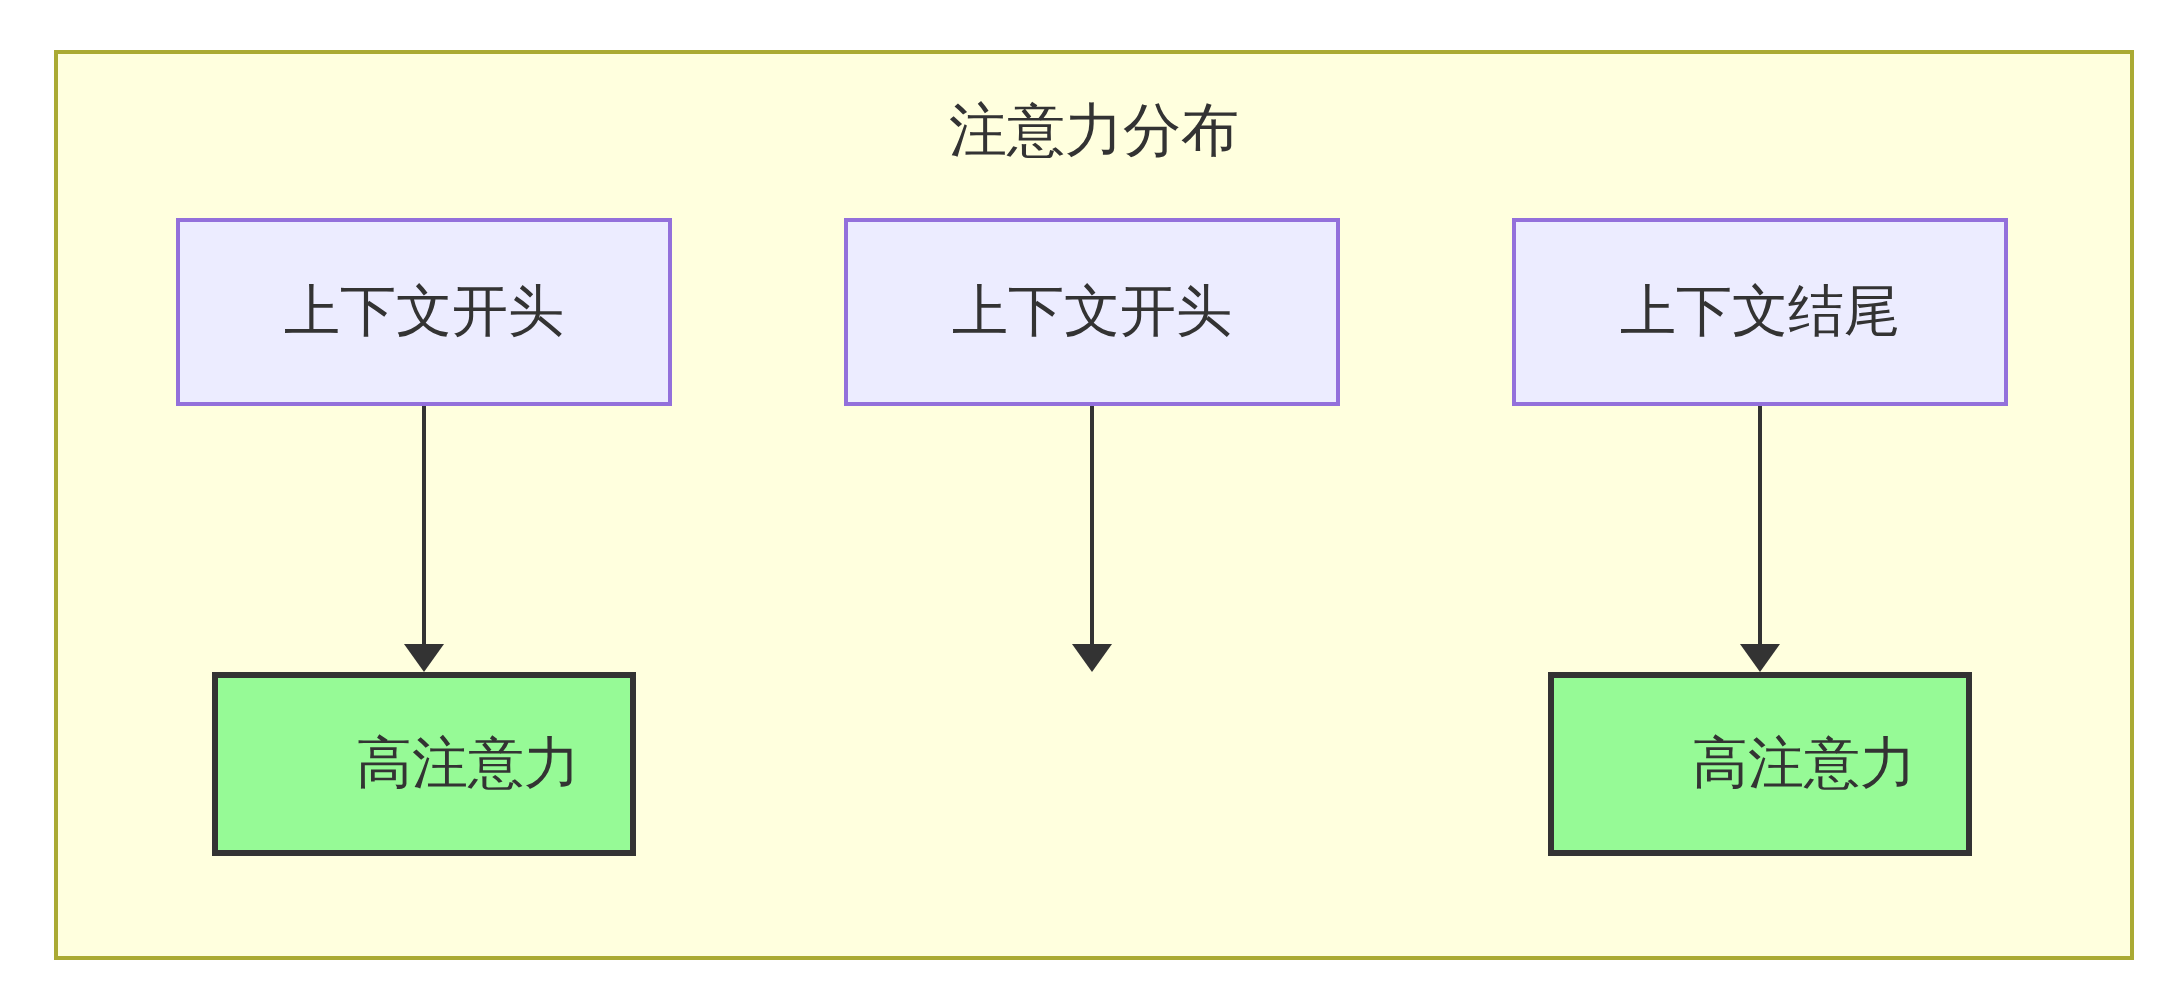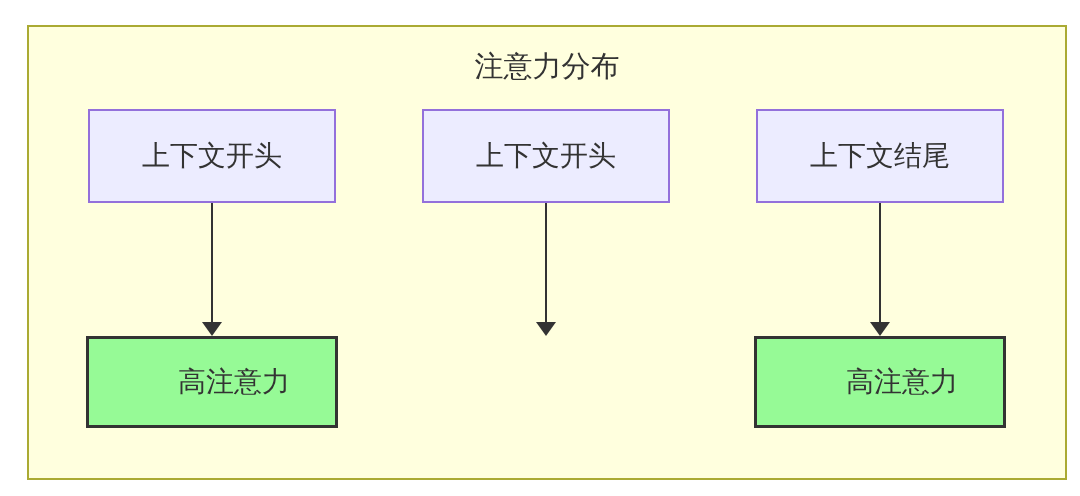--- a/index.html
+++ b/index.html
@@ -78,21 +78,21 @@
     height: 119px;
     background: var(--arrow);
   }
   .edge .arrow-head {
     width: 0; height: 0;
     border-left: 10px solid transparent;
     border-right: 10px solid transparent;
     border-top: 14px solid var(--arrow);
   }
   .node.target {
-    width: 252px; height: 92px;
+    width: 212px; height: 92px;
     border: 3px solid var(--target-border);
     padding-left: 44px;
   }
   .node.target[data-variant="high"] { background: var(--high-bg); }
   .node.target[data-variant="low"]  { background: var(--low-bg); }
 </style>
 </head>
 <body>
 
 <div class="canvas">

